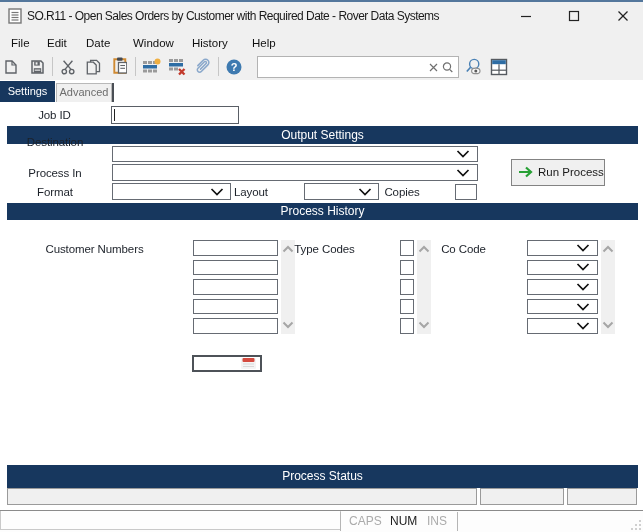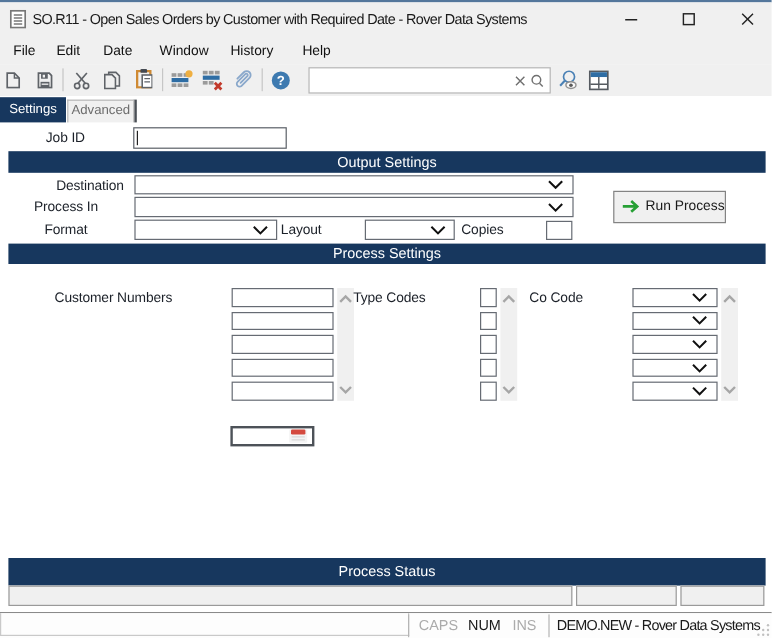--- a/index.html
+++ b/index.html
@@ -145,21 +145,21 @@
 <div class="abs" style="left:56px;top:83px;width:56px;height:19px;background:#f0f0f0;border:1px solid #b9b9b9;border-bottom:none;"></div>
 <div class="abs" style="left:56px;top:83px;width:56px;height:19px;color:#6d6d6d;font-size:11px;text-align:center;line-height:19px;">Advanced</div>
 <div class="abs" style="left:112px;top:83px;width:2px;height:19px;background:#4a4f55;"></div>
 
 <div class="lbl" style="left:0;top:109px;width:109px;">Job ID</div>
 <div class="inp" style="left:111px;top:106px;width:128px;height:18px;border-color:#5a5f66;"></div>
 <div class="abs" style="left:114px;top:109px;width:1px;height:12px;background:#222;"></div>
 
 <div class="hdr" style="top:126px;height:18px;line-height:18px;">Output Settings</div>
 
-<div class="lbl" style="left:0;top:149px;width:110px;margin-left:20px;">Destination</div>
+<div class="lbl" style="left:0;top:136px;width:110px;">Destination</div>
 <div class="inp" style="left:112px;top:146px;width:366px;height:16px;"></div>
 <svg class="abs" style="left:456px;top:150px;" width="14" height="8" viewBox="0 0 14 8">
       <path d="M1.5 1 L7 6.5 L12.5 1" fill="none" stroke="#111" stroke-width="1.7"></path>
     </svg>
 
 <div class="lbl" style="left:0;top:167px;width:110px;">Process In</div>
 <div class="inp" style="left:112px;top:164px;width:366px;height:17px;"></div>
 <svg class="abs" style="left:456px;top:169px;" width="14" height="8" viewBox="0 0 14 8">
       <path d="M1.5 1 L7 6.5 L12.5 1" fill="none" stroke="#111" stroke-width="1.7"></path>
     </svg>
@@ -176,21 +176,21 @@
     </svg>
 <div class="lbl" style="left:351px;top:186px;width:102px;">Copies</div>
 <div class="inp" style="left:455px;top:184px;width:22px;height:16px;"></div>
 
 <div class="abs" style="left:511px;top:159px;width:94px;height:27px;background:#f0f0f0;border:1px solid #838383;"></div>
 <svg class="abs" style="left:518px;top:166px;" width="16" height="12" viewBox="0 0 16 12">
       <path d="M1 6 h11 M8 1.5 L13 6 L8 10.5" fill="none" stroke="#27a035" stroke-width="2.2"></path>
     </svg>
 <div class="abs" style="left:538px;top:166px;font-size:11.5px;color:#1a1a1a;white-space:nowrap;">Run Process</div>
 
-<div class="hdr" style="top:203px;height:17px;line-height:17px;">Process Settings</div>
+<div class="hdr" style="top:203px;height:17px;line-height:17px;">Process History</div>
 
 <div class="lbl" style="left:0;top:243px;width:189px;">Customer Numbers</div>
 <div class="inp" style="left:193px;top:240px;width:85px;height:16px;"></div>
 <div class="inp" style="left:193px;top:260px;width:85px;height:15px;"></div>
 <div class="inp" style="left:193px;top:279px;width:85px;height:16px;"></div>
 <div class="inp" style="left:193px;top:299px;width:85px;height:15px;"></div>
 <div class="inp" style="left:193px;top:318px;width:85px;height:16px;"></div>
 <div class="strip" style="left:281px;top:240px;width:14px;height:94px;"></div>
 <svg class="abs" style="left:282px;top:245px;" width="12" height="8" viewBox="0 0 12 8">
       <path d="M1.5 6.5 L6 2 L10.5 6.5" fill="none" stroke="#a6a6a6" stroke-width="2"></path>
@@ -257,21 +257,20 @@
 <div class="abs" style="left:567px;top:488px;width:70px;height:17px;background:#f0f0f0;border:1px solid #9a9a9a;"></div>
 
 <div class="abs" style="left:0;top:510px;width:643px;height:1px;background:#8a8a8a;"></div>
 <div class="abs" style="left:0;top:511px;width:643px;height:21px;background:#fdfdfd;"></div>
 <div class="abs" style="left:0;top:511px;width:341px;height:19px;border:1px solid #c9c9c9;border-top:none;"></div>
 <div class="abs" style="left:340px;top:512px;width:1px;height:19px;background:#b5b5b5;"></div>
 <div class="abs" style="left:457px;top:512px;width:1px;height:19px;background:#b5b5b5;"></div>
 <div class="abs" style="left:349px;top:514px;font-size:12px;color:#ababab;white-space:nowrap;">CAPS</div>
 <div class="abs" style="left:390px;top:514px;font-size:12px;color:#1a1a1a;white-space:nowrap;">NUM</div>
 <div class="abs" style="left:427px;top:514px;font-size:12px;color:#ababab;white-space:nowrap;">INS</div>
-<div class="abs" style="left:464px;top:514px;font-size:12px;color:#1a1a1a;white-space:nowrap;letter-spacing:-0.65px;">DEMO.NEW - Rover Data Systems</div>
 <svg class="abs" style="left:630px;top:519px;" width="12" height="12" viewBox="0 0 12 12">
   <circle cx="10" cy="2" r="1" fill="#c0c0c0"></circle>
       <circle cx="10" cy="6" r="1" fill="#c0c0c0"></circle>
       <circle cx="10" cy="10" r="1" fill="#c0c0c0"></circle>
   <circle cx="6" cy="6" r="1" fill="#c0c0c0"></circle>
       <circle cx="6" cy="10" r="1" fill="#c0c0c0"></circle>
   <circle cx="2" cy="10" r="1" fill="#c0c0c0"></circle>
 </svg>
 
 </div>

